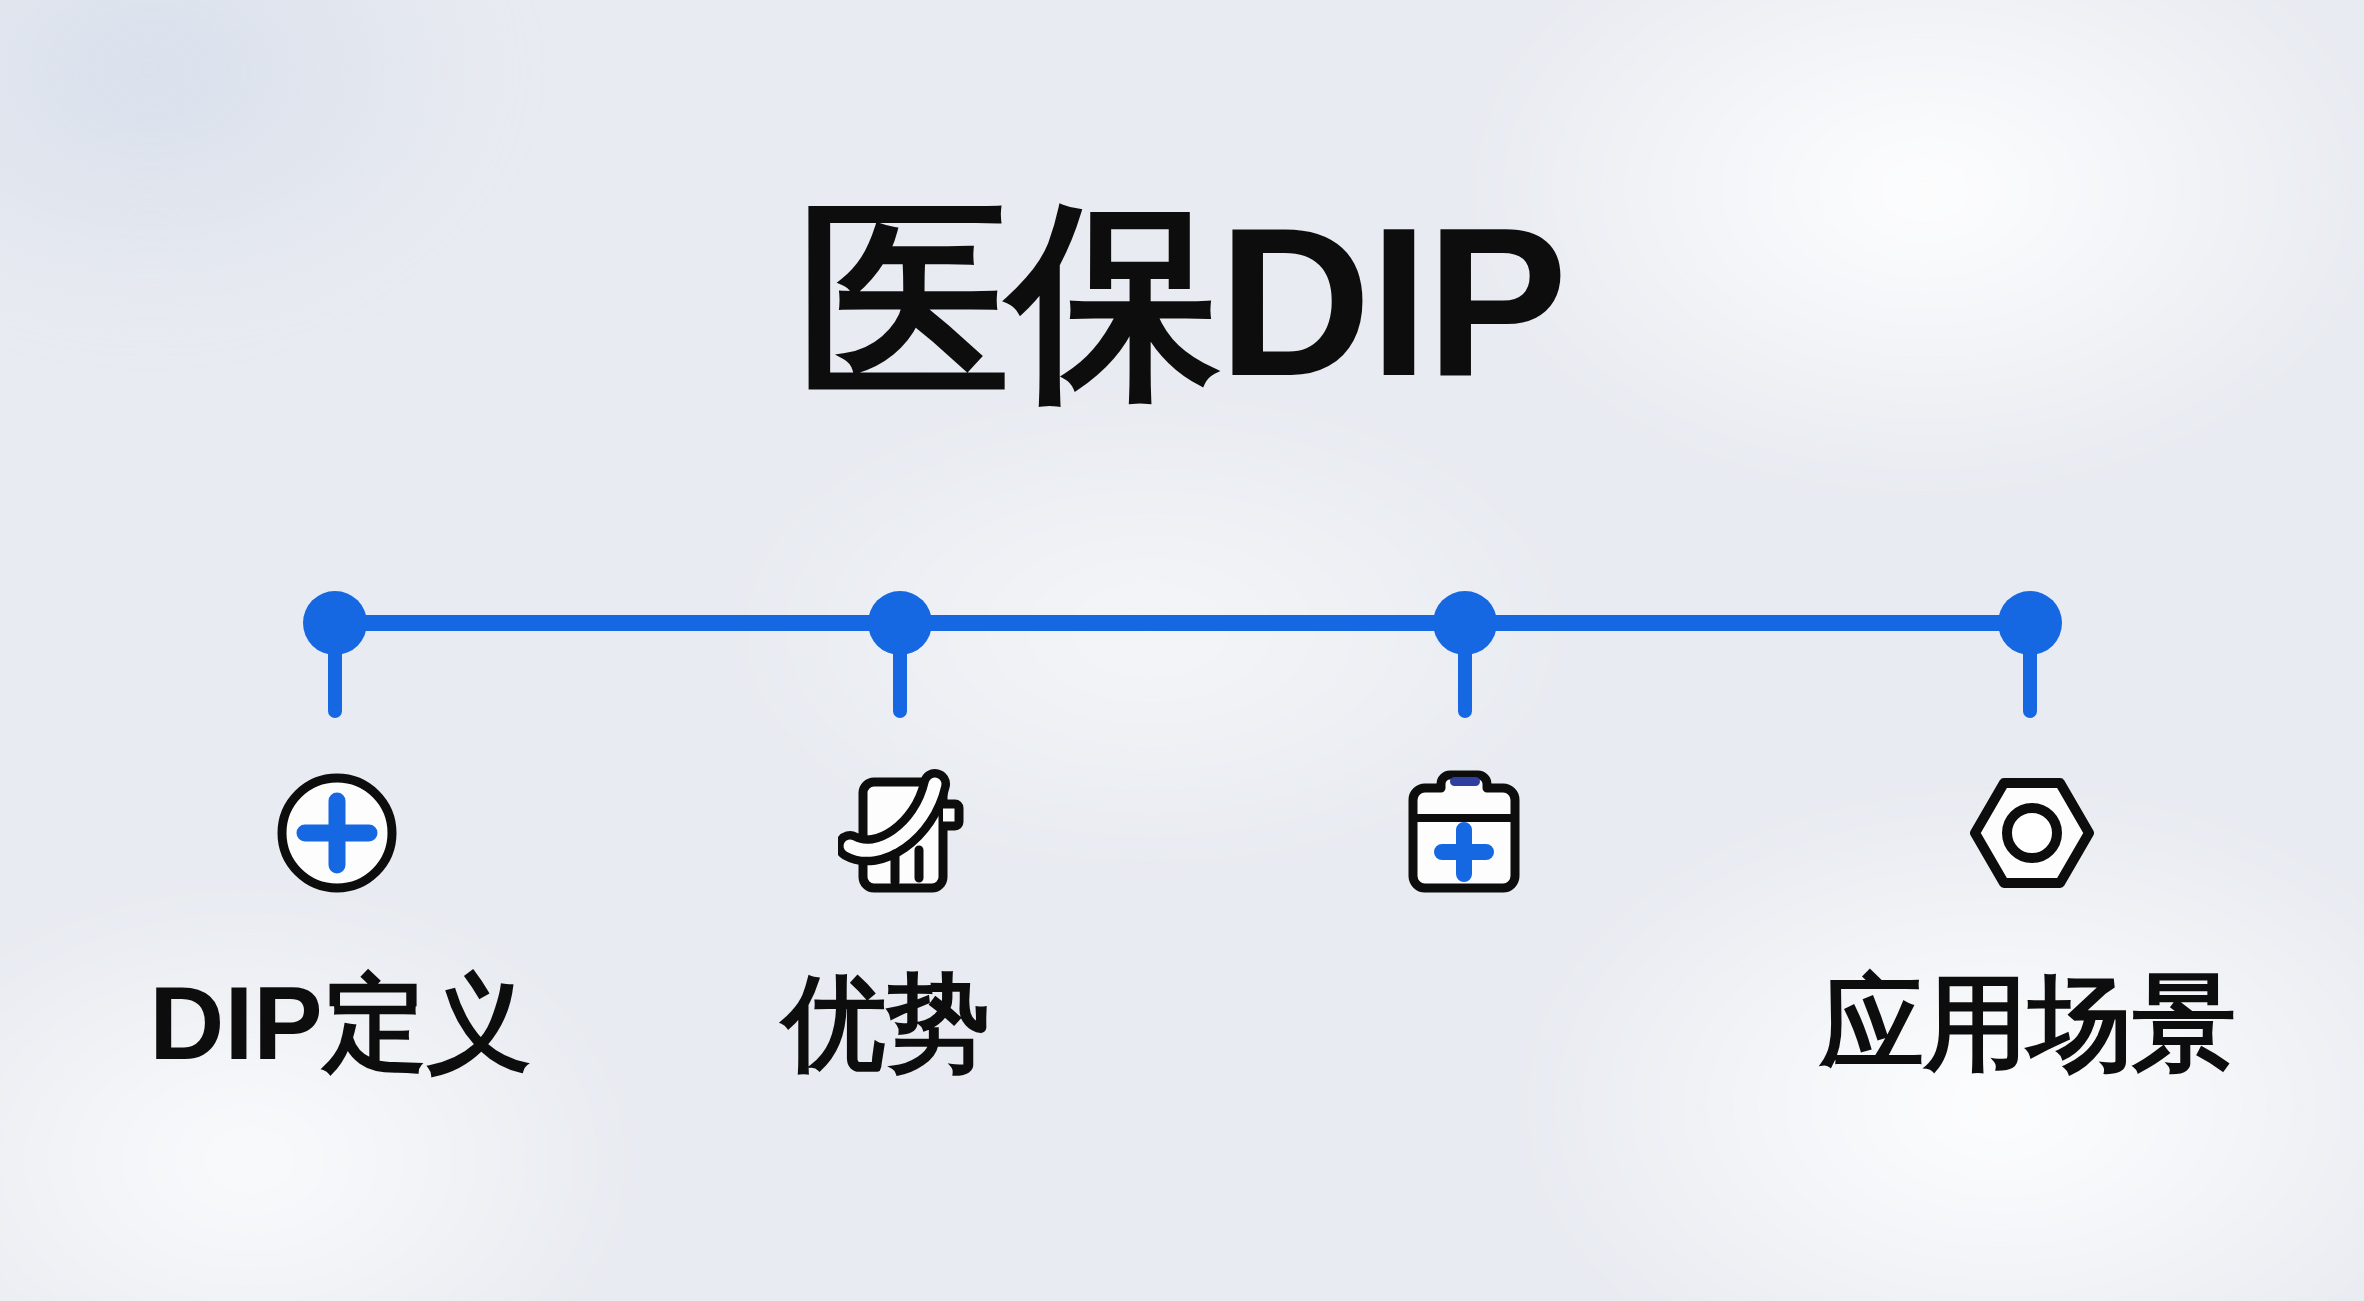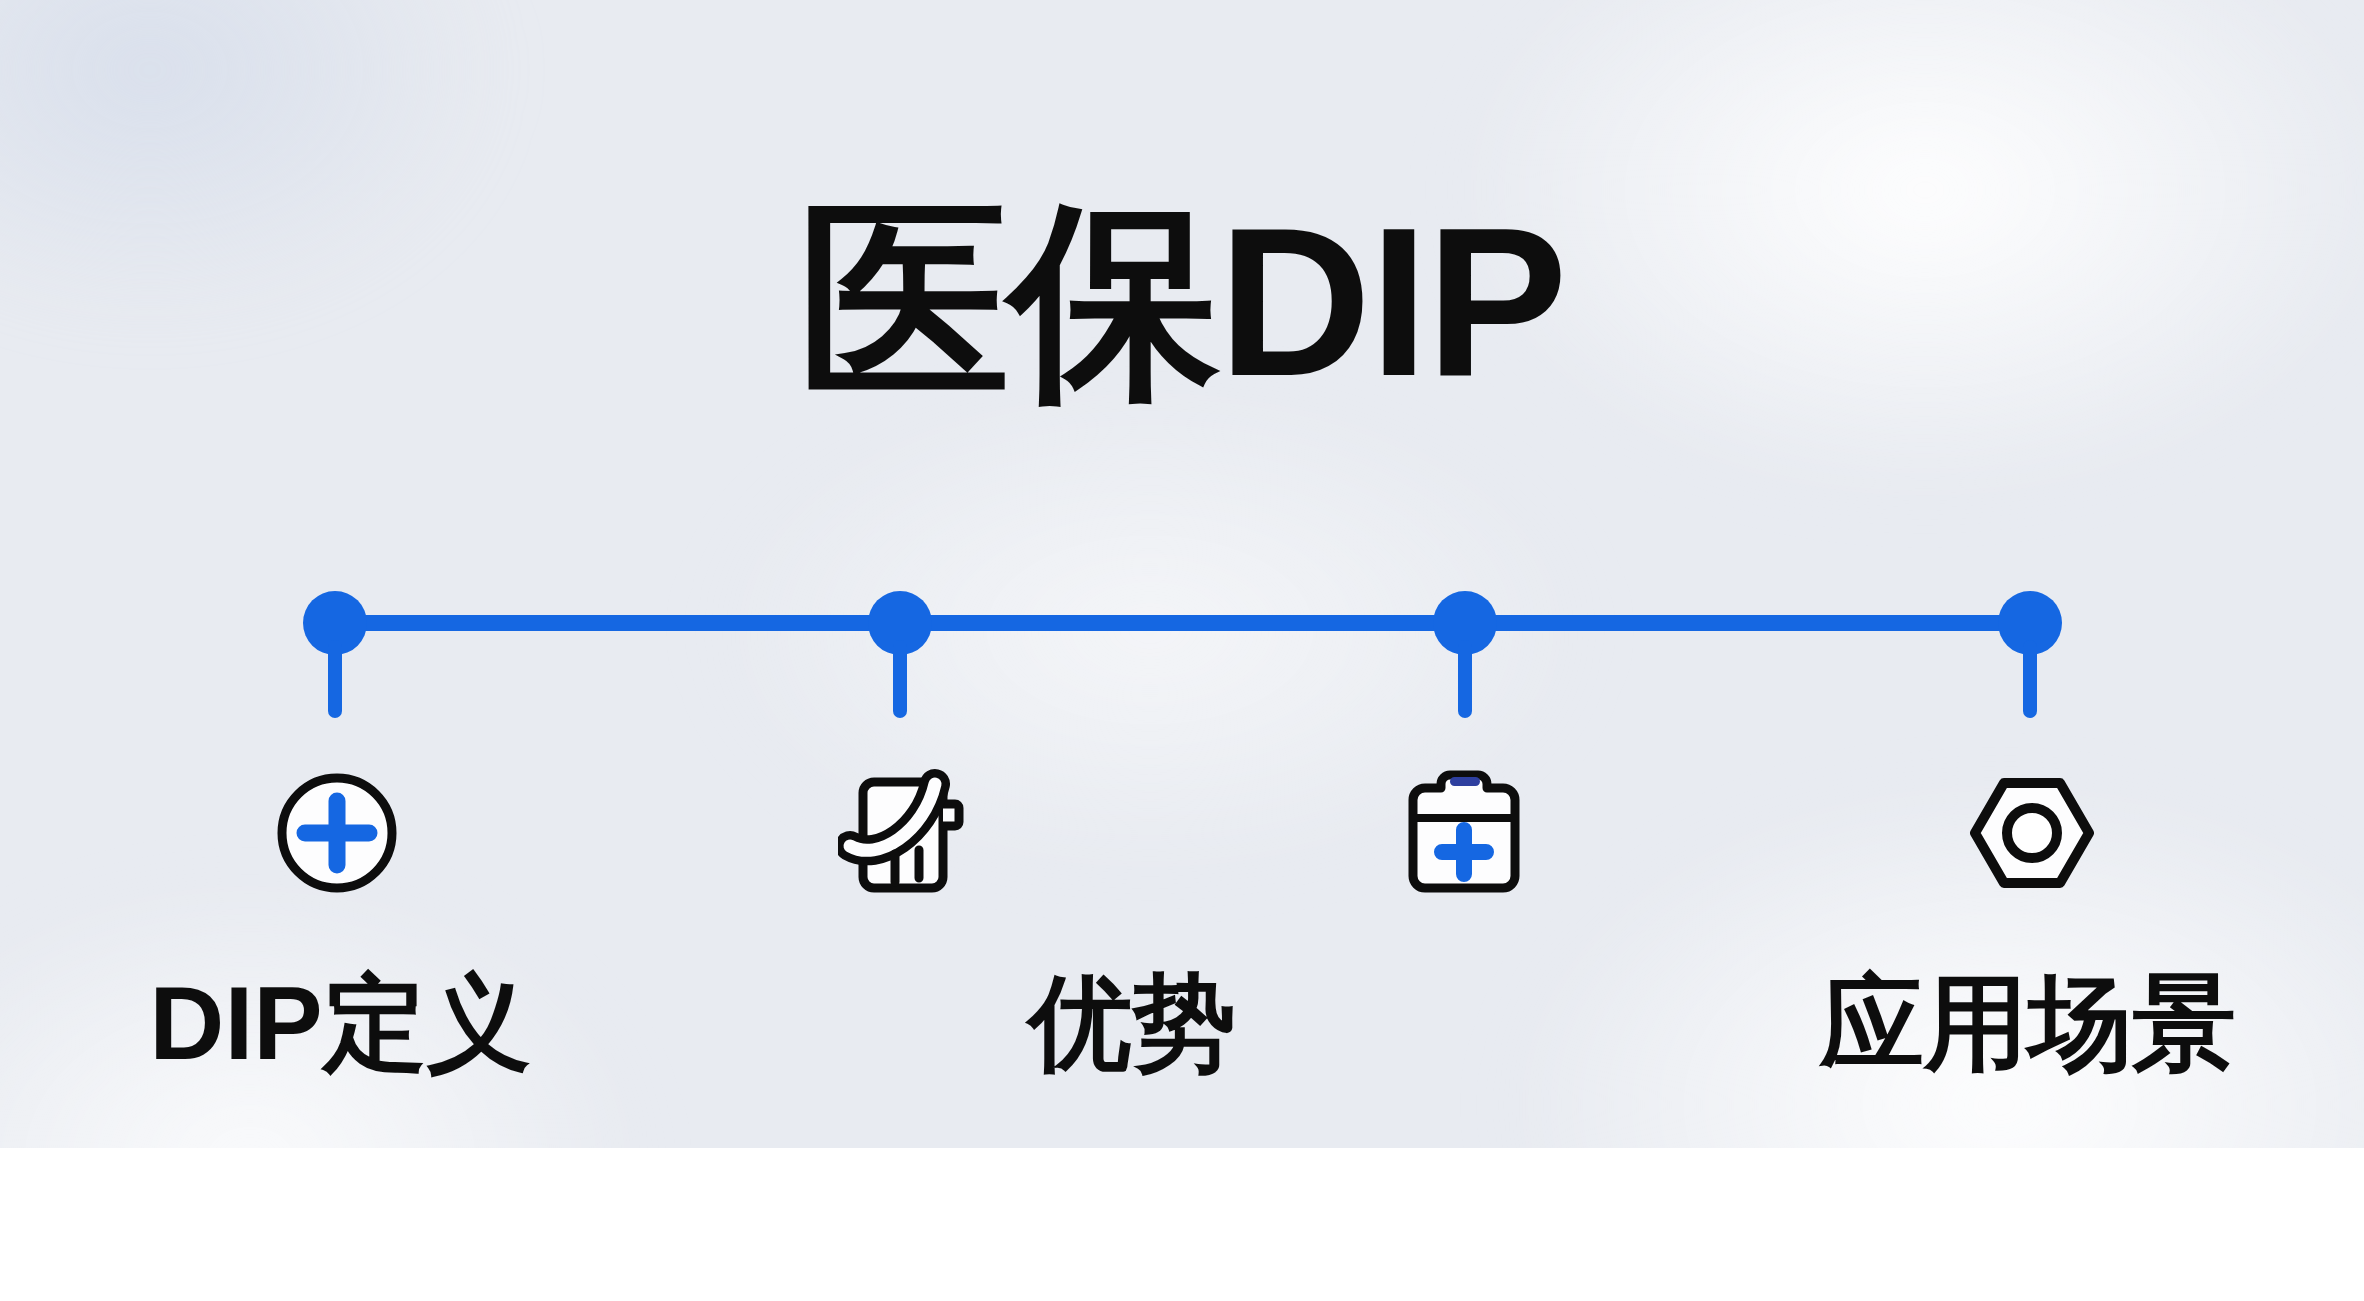--- a/index.html
+++ b/index.html
@@ -1,19 +1,19 @@
 <!DOCTYPE html>
 <html><head>
 <meta charset="utf-8">
 <style>
   html, body { margin: 0; padding: 0; }
   .canvas {
     position: relative;
     width: 2364px;
-    height: 1148px;
+    height: 1301px;
     background: #e8ebf1;
     overflow: hidden;
     font-family: "Liberation Sans", "DejaVu Sans", sans-serif;
   }
   .blob { position: absolute; border-radius: 50%; filter: blur(34px); pointer-events: none; }
   .blob.b1 { left: 1450px; top: -120px;  width: 950px; height: 620px; background: radial-gradient(ellipse at center, rgba(255,255,255,0.95), rgba(255,255,255,0) 70%); }
   .blob.b2 { left: 1500px; top: 780px;   width: 1000px; height: 650px; background: radial-gradient(ellipse at center, rgba(255,255,255,0.95), rgba(255,255,255,0) 70%); }
   .blob.b3 { left: -150px; top: 880px;   width: 800px; height: 560px; background: radial-gradient(ellipse at center, rgba(255,255,255,0.8), rgba(255,255,255,0) 70%); }
   .blob.b4 { left: 700px;  top: 380px;   width: 900px; height: 500px; background: radial-gradient(ellipse at center, rgba(255,255,255,0.55), rgba(255,255,255,0) 70%); }
   .blob.b5 { left: -200px; top: -180px;  width: 700px; height: 500px; background: radial-gradient(ellipse at center, rgba(215,222,235,0.9), rgba(215,222,235,0) 70%); }
@@ -68,21 +68,21 @@
     line-height: 1.25;
     font-weight: 900;
     color: #0d0d0d;
     white-space: nowrap;
   }
 
   
   .dot.n0 { left: 303px; }  .dot.n1 { left: 868px; }  .dot.n2 { left: 1433px; } .dot.n3 { left: 1998px; }
   .stem.n0 { left: 328px; } .stem.n1 { left: 893px; } .stem.n2 { left: 1458px; } .stem.n3 { left: 2023px; }
   .icon.n0 { left: 272px; } .icon.n1 { left: 838px; } .icon.n2 { left: 1399px; } .icon.n3 { left: 1967px; }
-  .node-label.n0 { left: -10px; } .node-label.n1 { left: 536px; text-align: right; }
+  .node-label.n0 { left: -10px; } .node-label.n1 { left: 536px; }
   .node-label.n2 { left: 1102px; } .node-label.n3 { left: 1678px; }
 </style>
 </head>
 <body>
 
 <div class="canvas">
   <div class="blob b1"></div>
   <div class="blob b2"></div>
   <div class="blob b3"></div>
   <div class="blob b4"></div>

